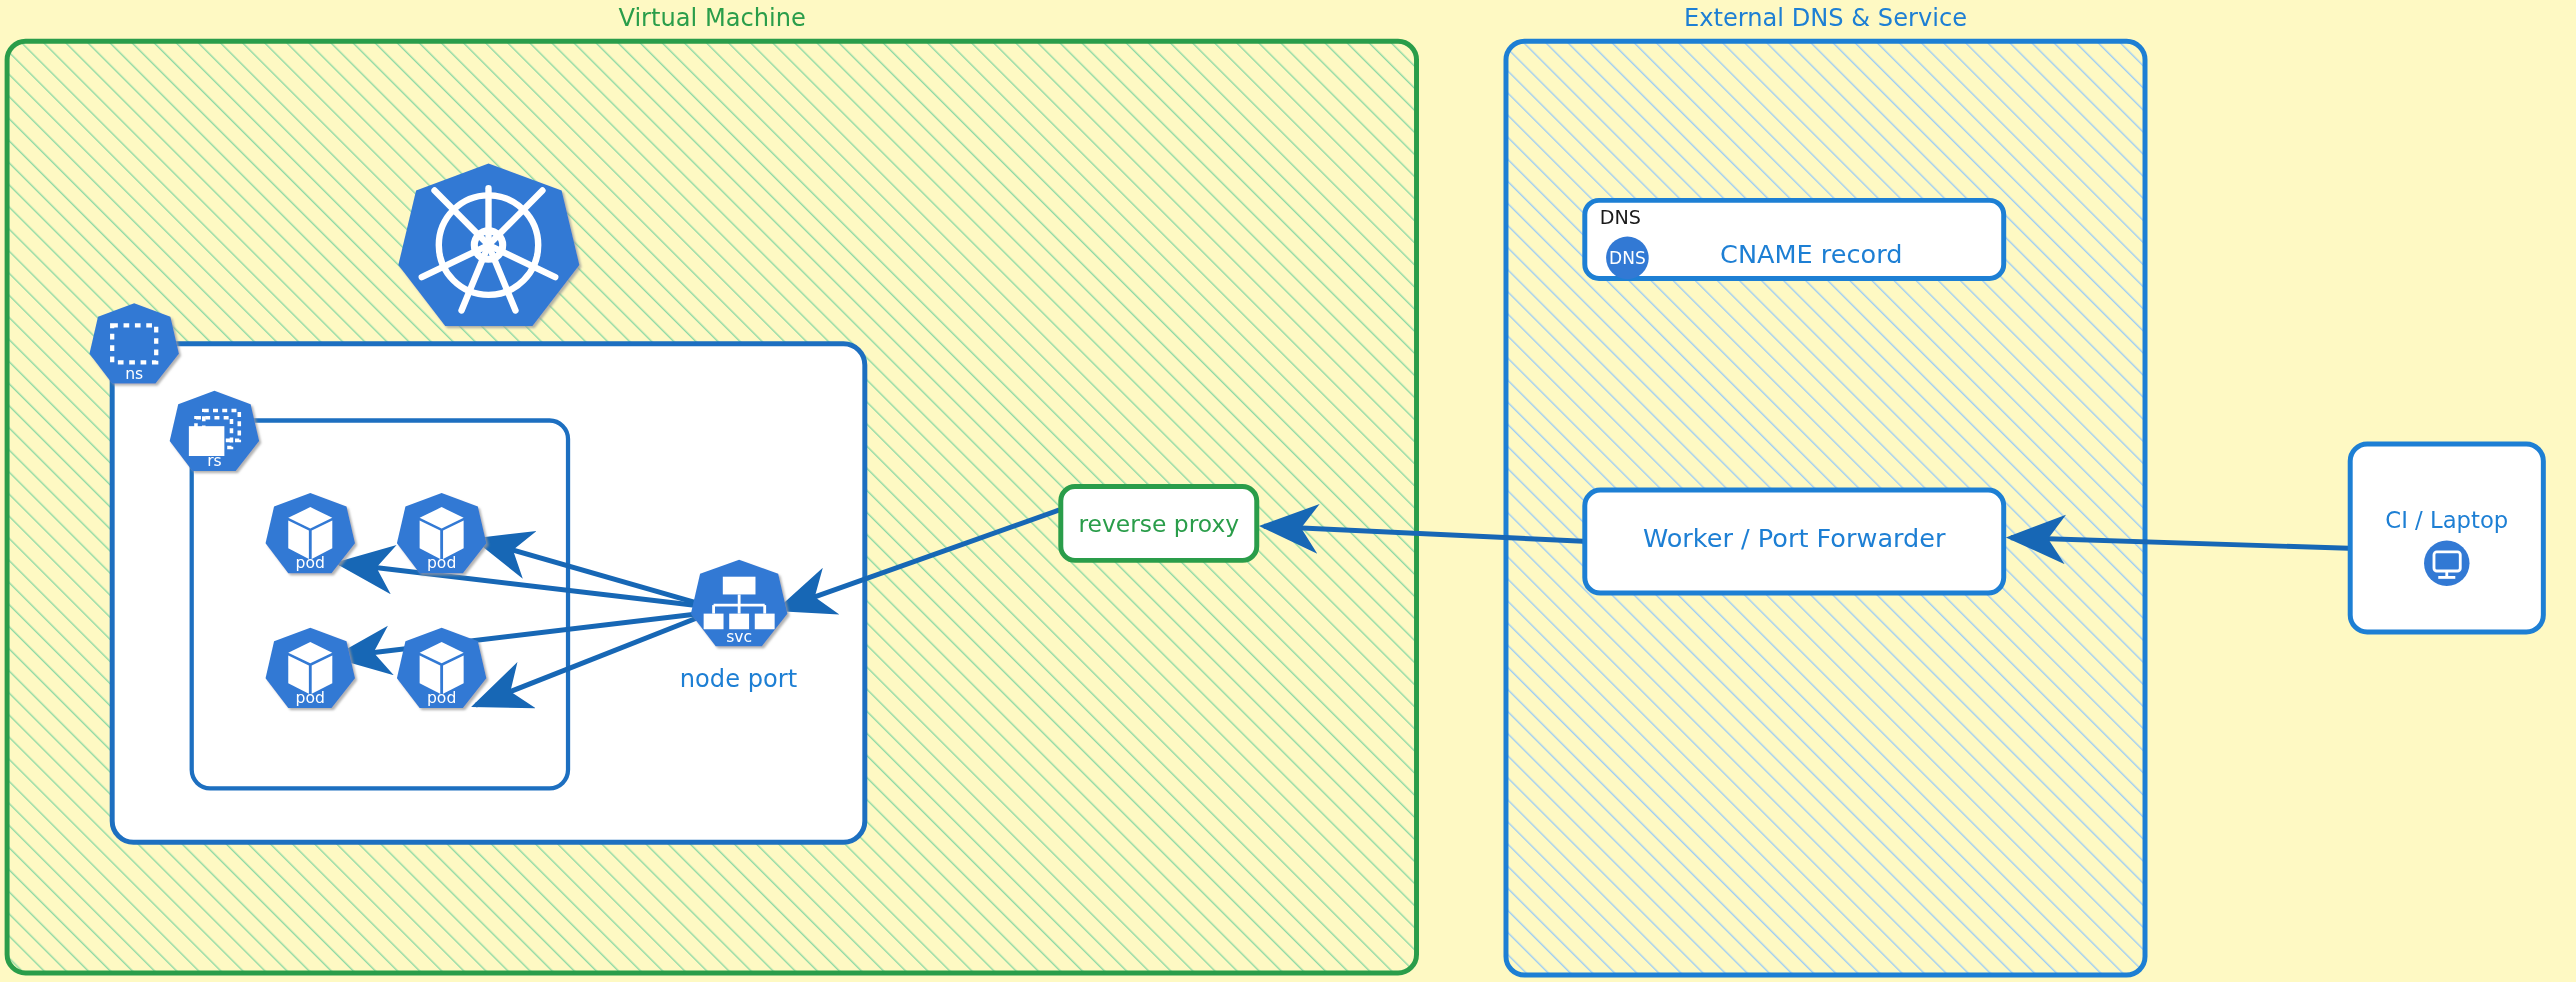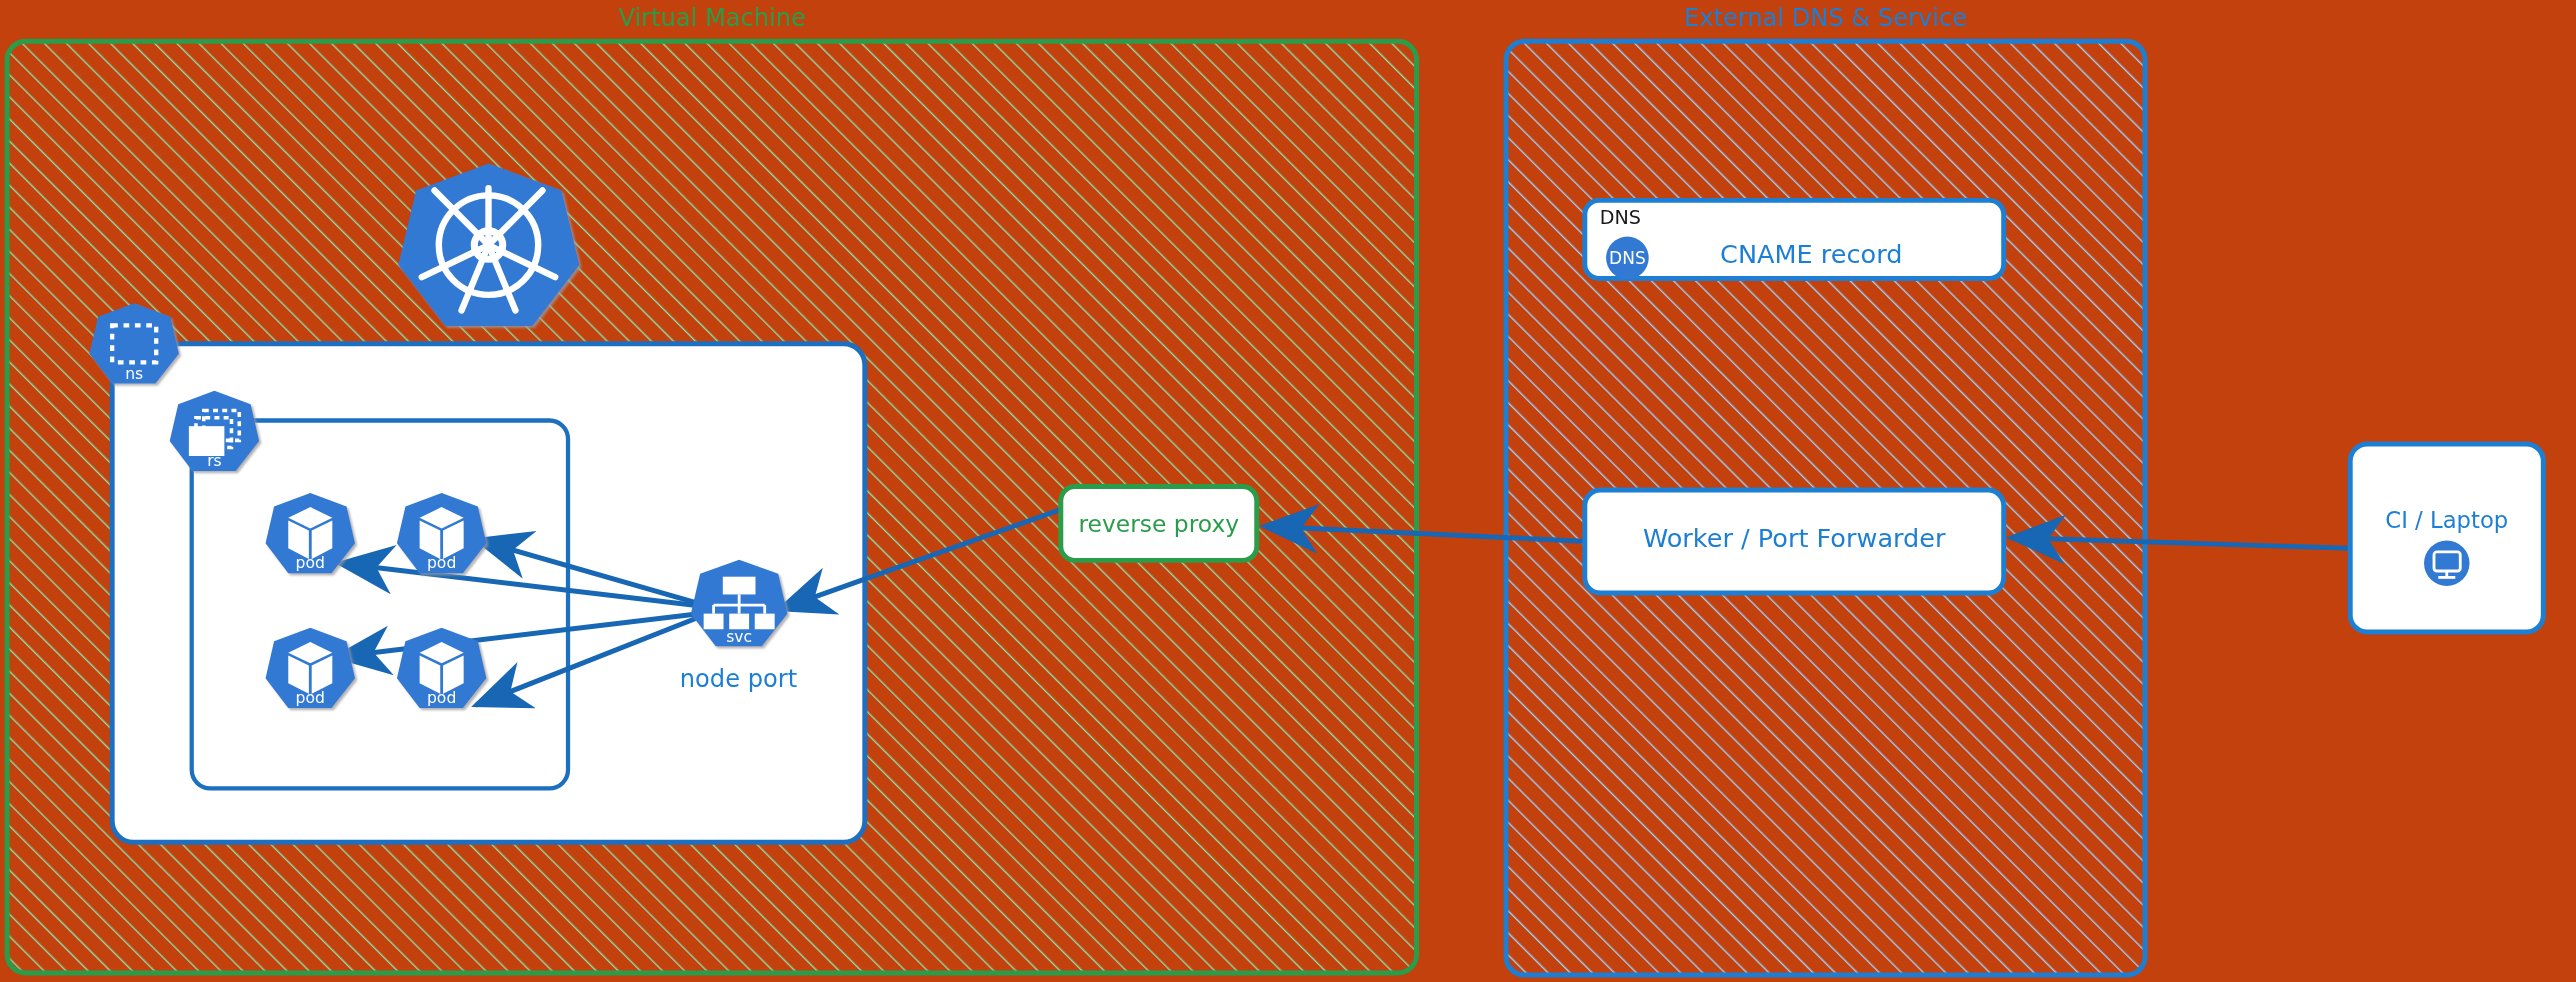--- a/index.html
+++ b/index.html
@@ -7,21 +7,21 @@
     padding: 0;
     background: #ffffff;
   }
   body {
     font-family: "DejaVu Sans", sans-serif;
   }
   #canvas {
     position: relative;
     width: 2576px;
     height: 983px;
-    background: #c2410c;
+    background: #fef9c3;
     overflow: hidden;
   }
   #diagram-svg {
     position: absolute;
     left: 0;
     top: 0;
     width: 2576px;
     height: 983px;
   }
   .hand-text {

